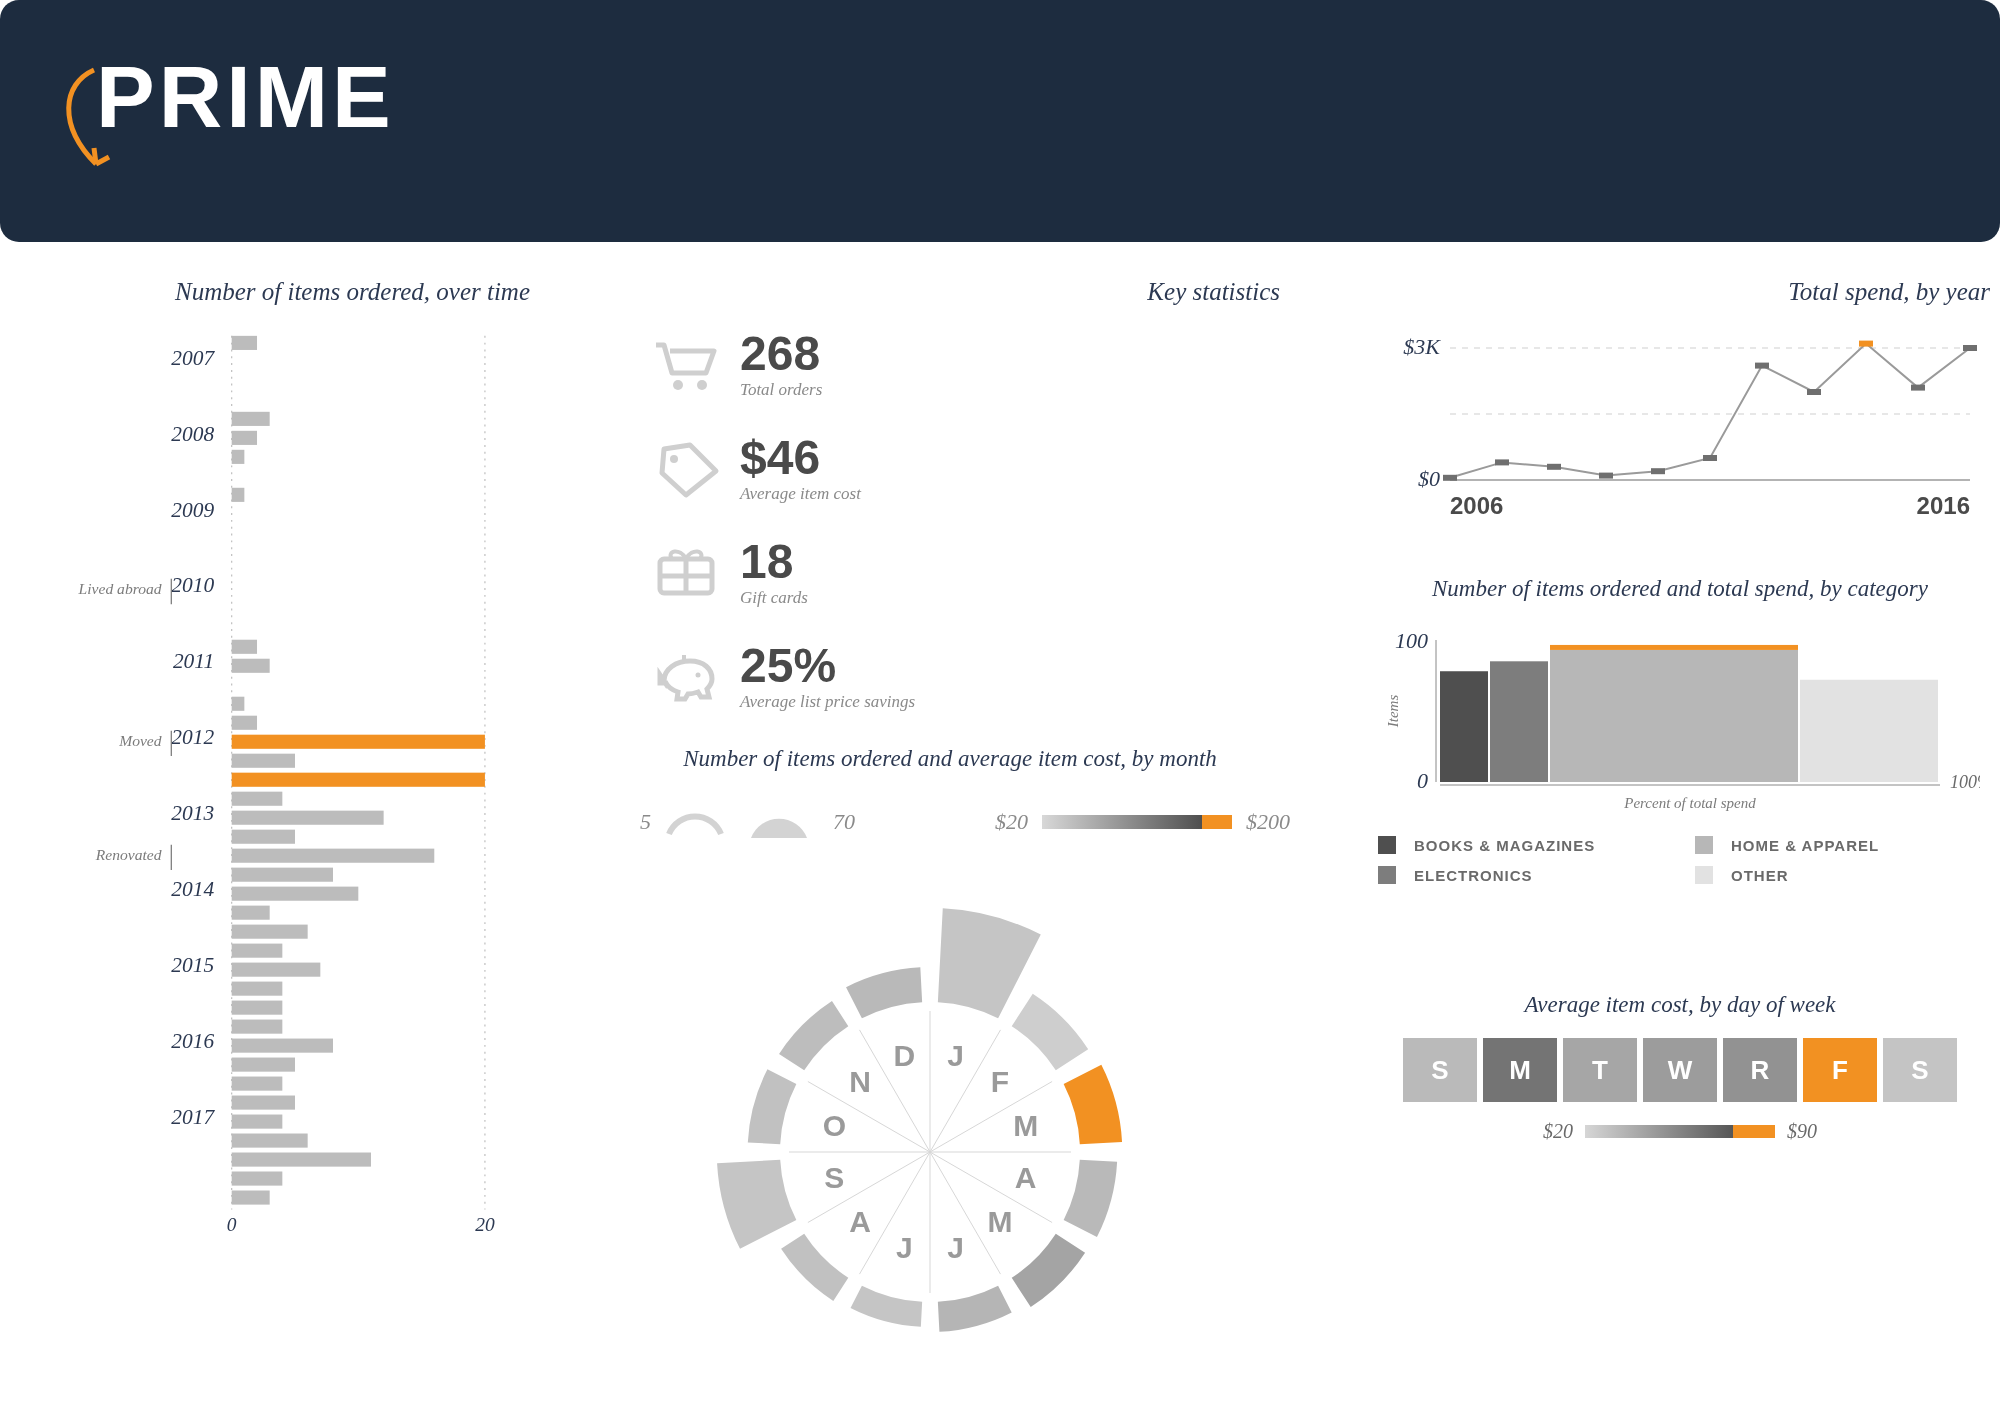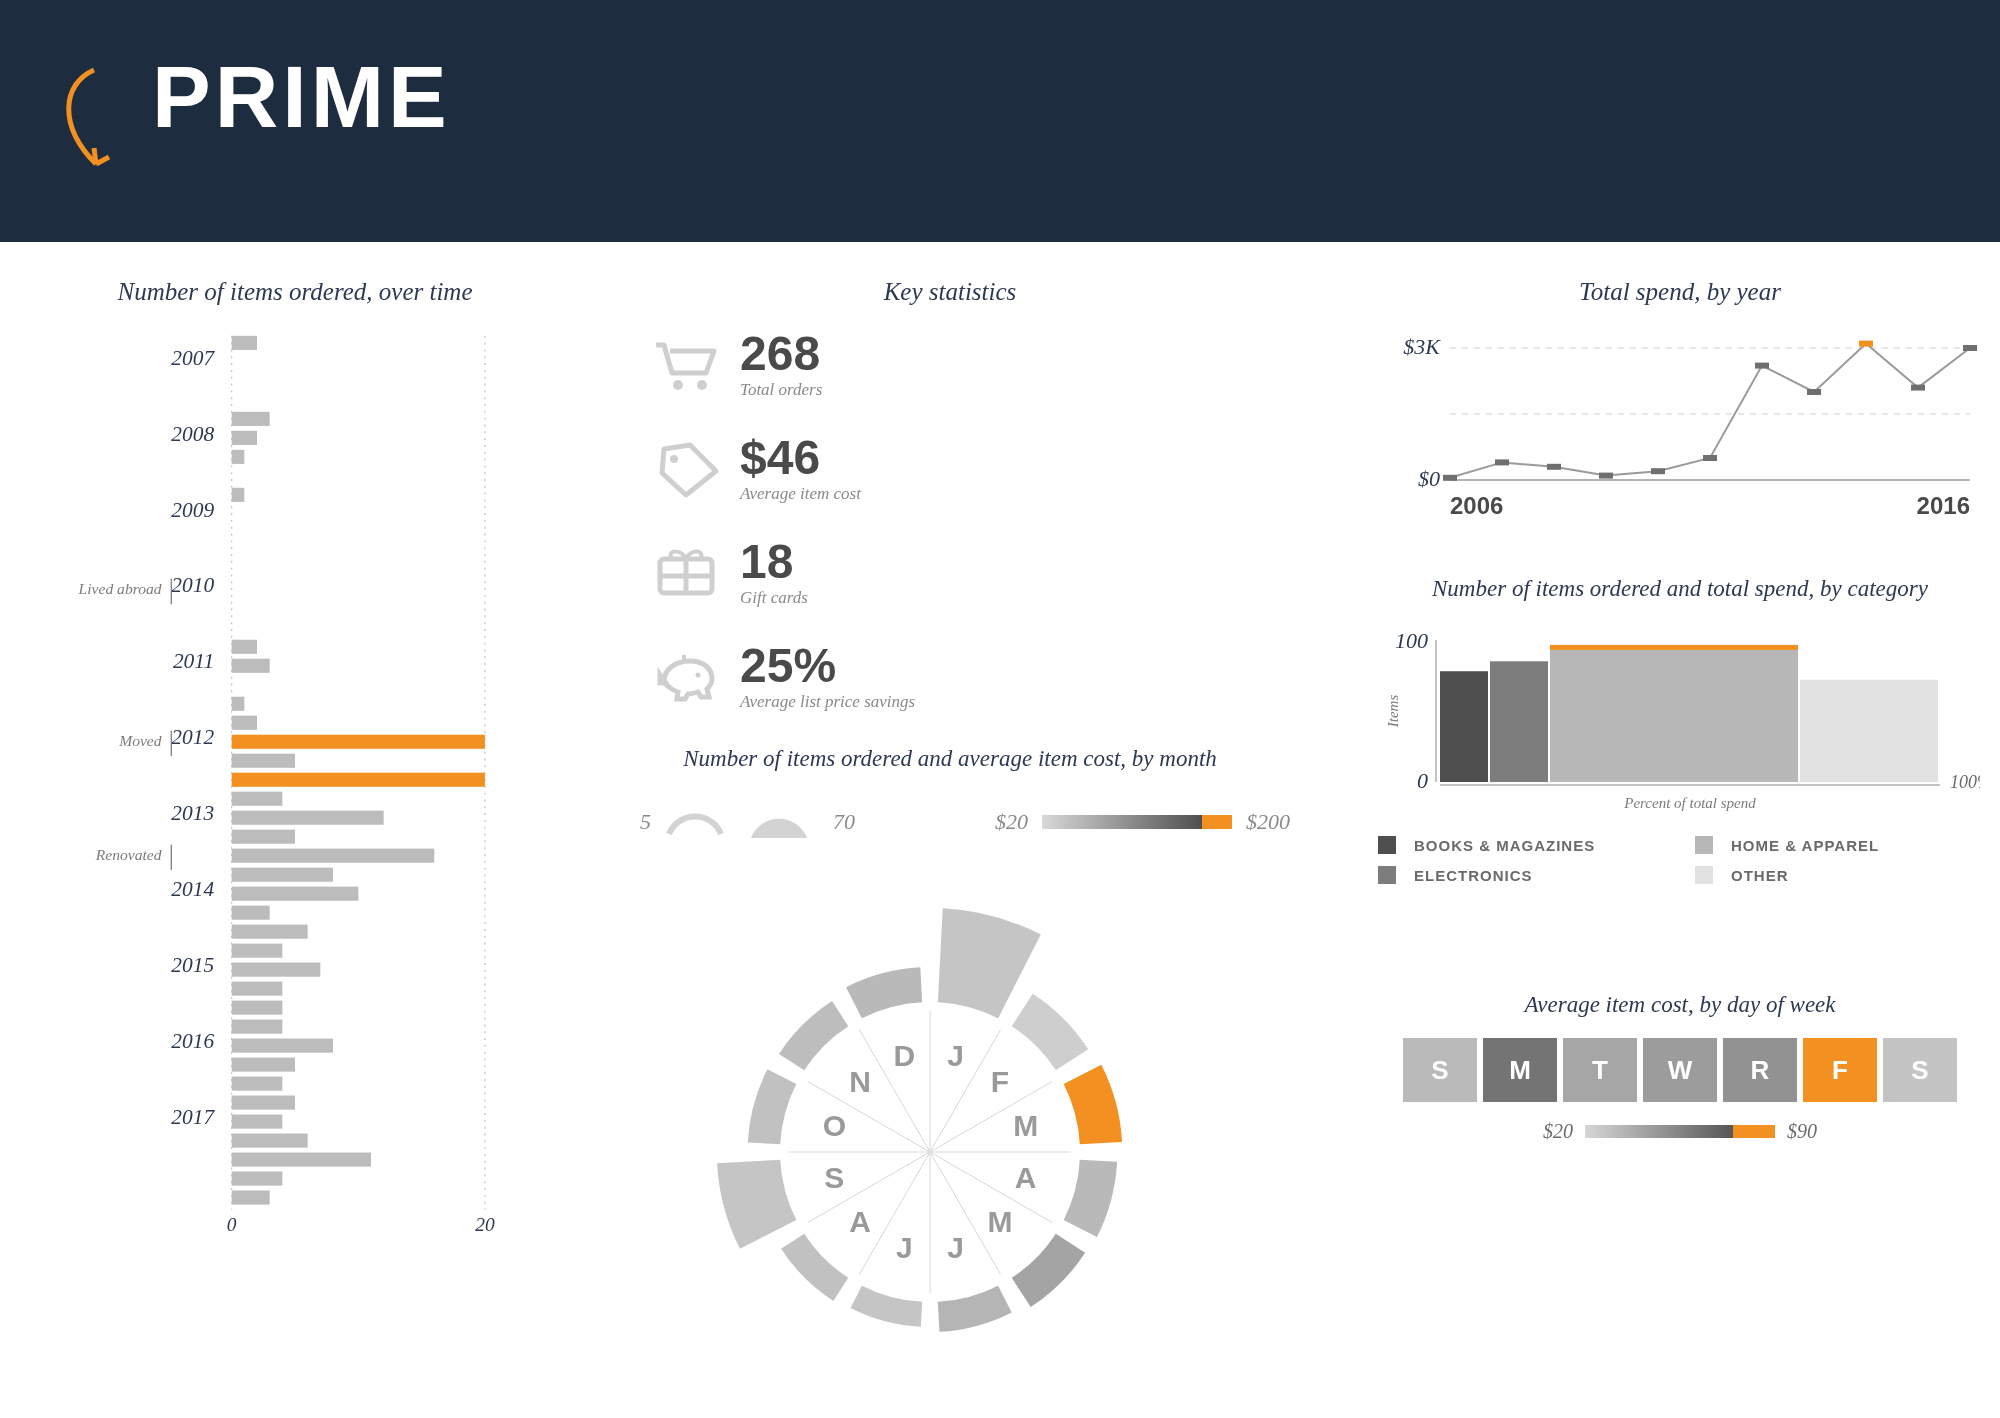--- a/index.html
+++ b/index.html
@@ -20,23 +20,24 @@
     font-family: Georgia, 'Times New Roman', serif;
     background: #fff;
     color: var(--ink);
     width: 2000px;
   }
   .page { width: 2000px; }
 
   
   .hero {
     background: var(--navy);
-    padding: 46px 60px 40px 92px;
+    padding: 46px 60px 40px 36px;
     position: relative;
     height: 242px;
+    border-radius: 19px;
   }
   .hero-title {
     font-family: Arial, Helvetica, sans-serif;
     font-weight: 800;
     font-size: 88px;
     letter-spacing: 4px;
     color: #fff;
     margin: 0 0 6px 60px;
   }
   .hero-sub {
@@ -54,21 +55,21 @@
   
   .body {
     display: grid;
     grid-template-columns: 470px 660px 620px;
     column-gap: 90px;
     padding: 36px 60px 20px 60px;
   }
   .section-title {
     font-style: italic;
     font-size: 25px;
-    text-align: center;
+    text-align: right;
     color: #2c3952;
     margin: 0 0 24px 0;
     font-weight: normal;
   }
   .sub-title {
     font-style: italic;
     font-size: 23px;
     text-align: center;
     color: #2c3952;
     margin: 34px 0 20px 0;

